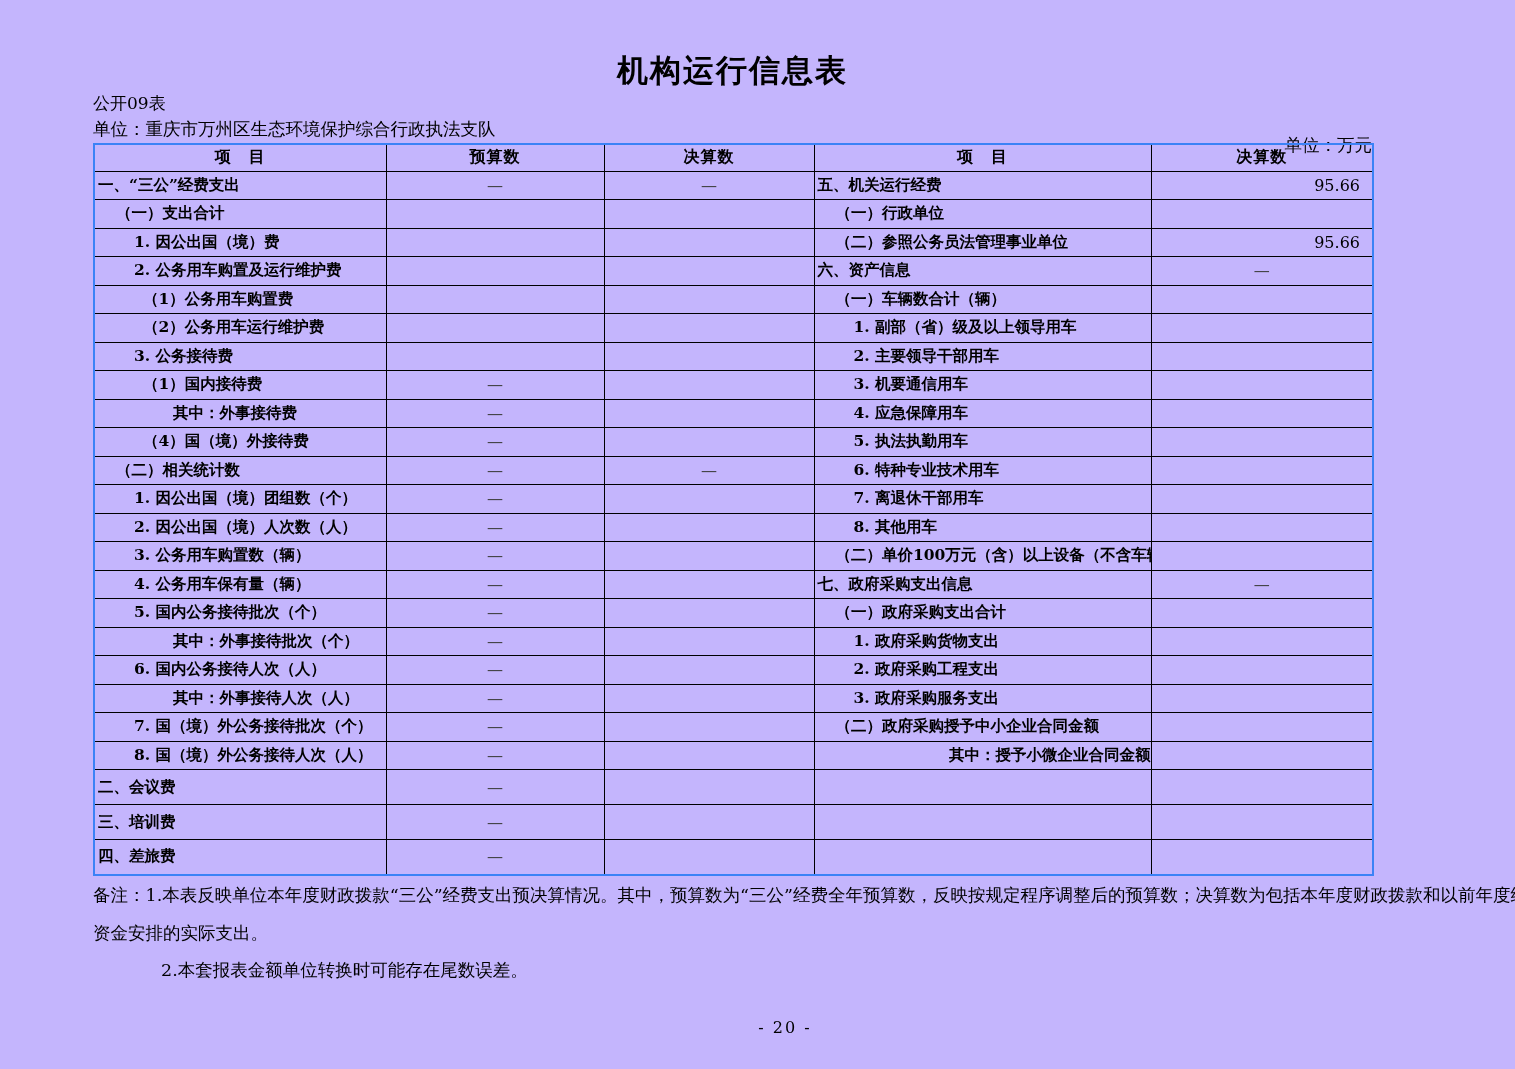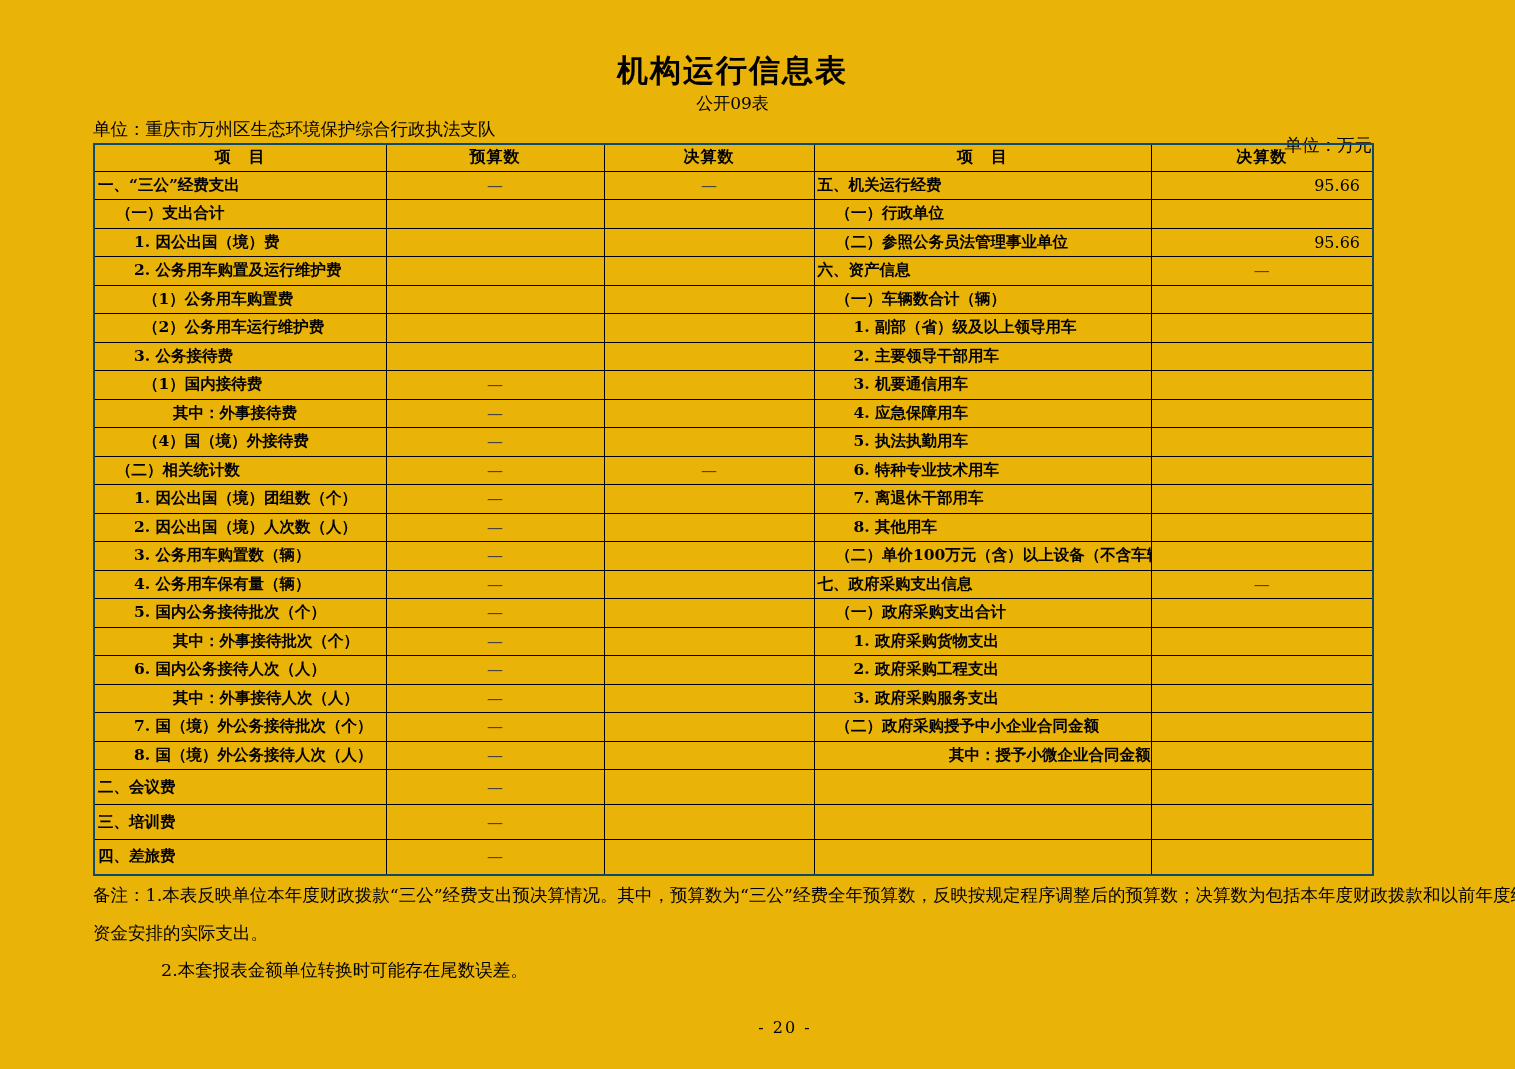--- a/index.html
+++ b/index.html
@@ -2,41 +2,41 @@
 <html><head>
 <meta charset="utf-8">
 <style>
   * { box-sizing: border-box; }
   html, body { margin: 0; padding: 0; background: #ffffff; }
   body {
     width: 1515px; height: 1069px;
     font-family: "DejaVu Serif", "Liberation Serif", serif;
     color: #000;
   }
-  .page { position: relative; width: 1515px; height: 1069px; background: #eab308; overflow: hidden; }
+  .page { position: relative; width: 1515px; height: 1069px; background: #c4b5fd; overflow: hidden; }
 
   .doc-title {
     position: absolute; left: 93px; top: 50px; width: 1279px;
     text-align: center; font-size: 31px; font-weight: bold; letter-spacing: 2px;
   }
   .form-label {
     position: absolute; left: 93px; top: 92px; width: 1279px;
-    text-align: center; font-size: 17px;
+    text-align: left; font-size: 17px;
   }
   .unit-row {
     position: absolute; left: 93px; top: 117px; width: 1279px;
     font-size: 17.5px;
   }
   .unit-left { float: left; }
   .unit-right { float: right; margin-top: 16px; }
 
   table.info-table {
     position: absolute; left: 93px; top: 143px; width: 1279px;
     border-collapse: collapse; table-layout: fixed;
-    border: 2px solid #0c4a6e;
+    border: 2px solid #3b82f6;
   }
   .info-table th, .info-table td {
     border: 1px solid #000;
     padding: 0; overflow: hidden; white-space: nowrap;
     font-size: 15.5px; font-weight: bold; vertical-align: middle;
   }
   .info-table th { height: 27px; text-align: center; font-size: 16px; letter-spacing: 1px; }
   .info-table td { height: 28.5px; }
   .info-table tr.tall td { height: 35px; }
 

